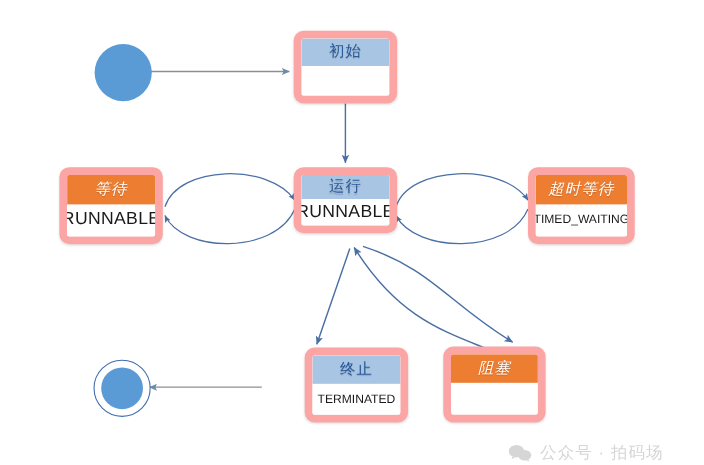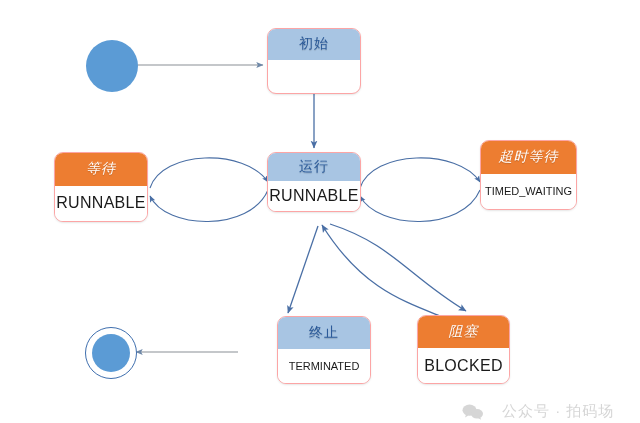--- a/index.html
+++ b/index.html
@@ -8,21 +8,21 @@
     background:#ffffff;
     font-family:"Liberation Sans","DejaVu Sans",sans-serif;
     position:relative;overflow:hidden;
   }
   #canvas{position:absolute;inset:0;width:640px;height:423px;}
   .layer-svg{position:absolute;left:0;top:0;width:640px;height:423px;}
 
   
   .node{
     position:absolute;
-    border:1px solid #fca5a5;
+    border:7px solid #fca5a5;
     border-radius:9px;
     box-sizing:border-box;
     overflow:hidden;
     background:#ffffff;
     display:flex;flex-direction:column;
     box-shadow:0 1px 2px rgba(0,0,0,.10);
   }
   .node .hdr{
     height:48%;
     display:flex;align-items:center;justify-content:center;
@@ -58,21 +58,21 @@
   }
   .end-dot{
     position:absolute;
     border-radius:50%;
     background:#5b9bd5;
   }
 
   
   .watermark{
     position:absolute;
-    display:flex;align-items:center;gap:18px;
+    display:flex;align-items:center;gap:7px;
     color:#d6d6d6;
     font-size:15px;
     letter-spacing:1px;
     user-select:none;
   }
   .wm-icon{display:block;}
 </style>
 </head>
 <body>
 
@@ -135,33 +135,32 @@
   <div class="node orange" style="left:54px;top:152px;width:94px;height:70px;">
     <div class="hdr">等待</div>
     <div class="body">RUNNABLE</div>
   </div>
 
   <div class="node blue" style="left:267px;top:152px;width:94px;height:60px;">
     <div class="hdr">运行</div>
     <div class="body">RUNNABLE</div>
   </div>
 
-  <div class="node orange" style="left:480px;top:140px;width:97px;height:70px;">
+  <div class="node orange" style="left:480px;top:152px;width:97px;height:70px;">
     <div class="hdr">超时等待</div>
     <div class="body sm">TIMED_WAITING</div>
   </div>
 
   <div class="node blue" style="left:238px;top:316px;width:94px;height:68px;margin-left:39px;">
     <div class="hdr">终止</div>
     <div class="body sm">TERMINATED</div>
   </div>
 
-  <div class="node orange" style="left:417px;top:315px;width:93px;height:69px;">
+  <div class="node orange" style="left:403px;top:315px;width:93px;height:69px;">
     <div class="hdr">阻塞</div>
-    <div class="body">BLOCKED</div>
   </div>
 
   <div class="watermark" style="left:462px;top:402px;">
     <svg class="wm-icon" width="22" height="16" viewBox="0 0 22 16">
       <ellipse cx="7.5" cy="6.2" rx="7" ry="5.6" fill="#d6d6d6"></ellipse>
       <path d="M4,10.6 L3,13.6 L6.4,11.6 Z" fill="#d6d6d6"></path>
       <ellipse cx="15" cy="9.8" rx="6" ry="4.8" fill="#d6d6d6"></ellipse>
       <path d="M18.2,13.3 L19.2,15.8 L16.2,14.2 Z" fill="#d6d6d6"></path>
     </svg>
     <span>公众号 · 拍码场</span>

